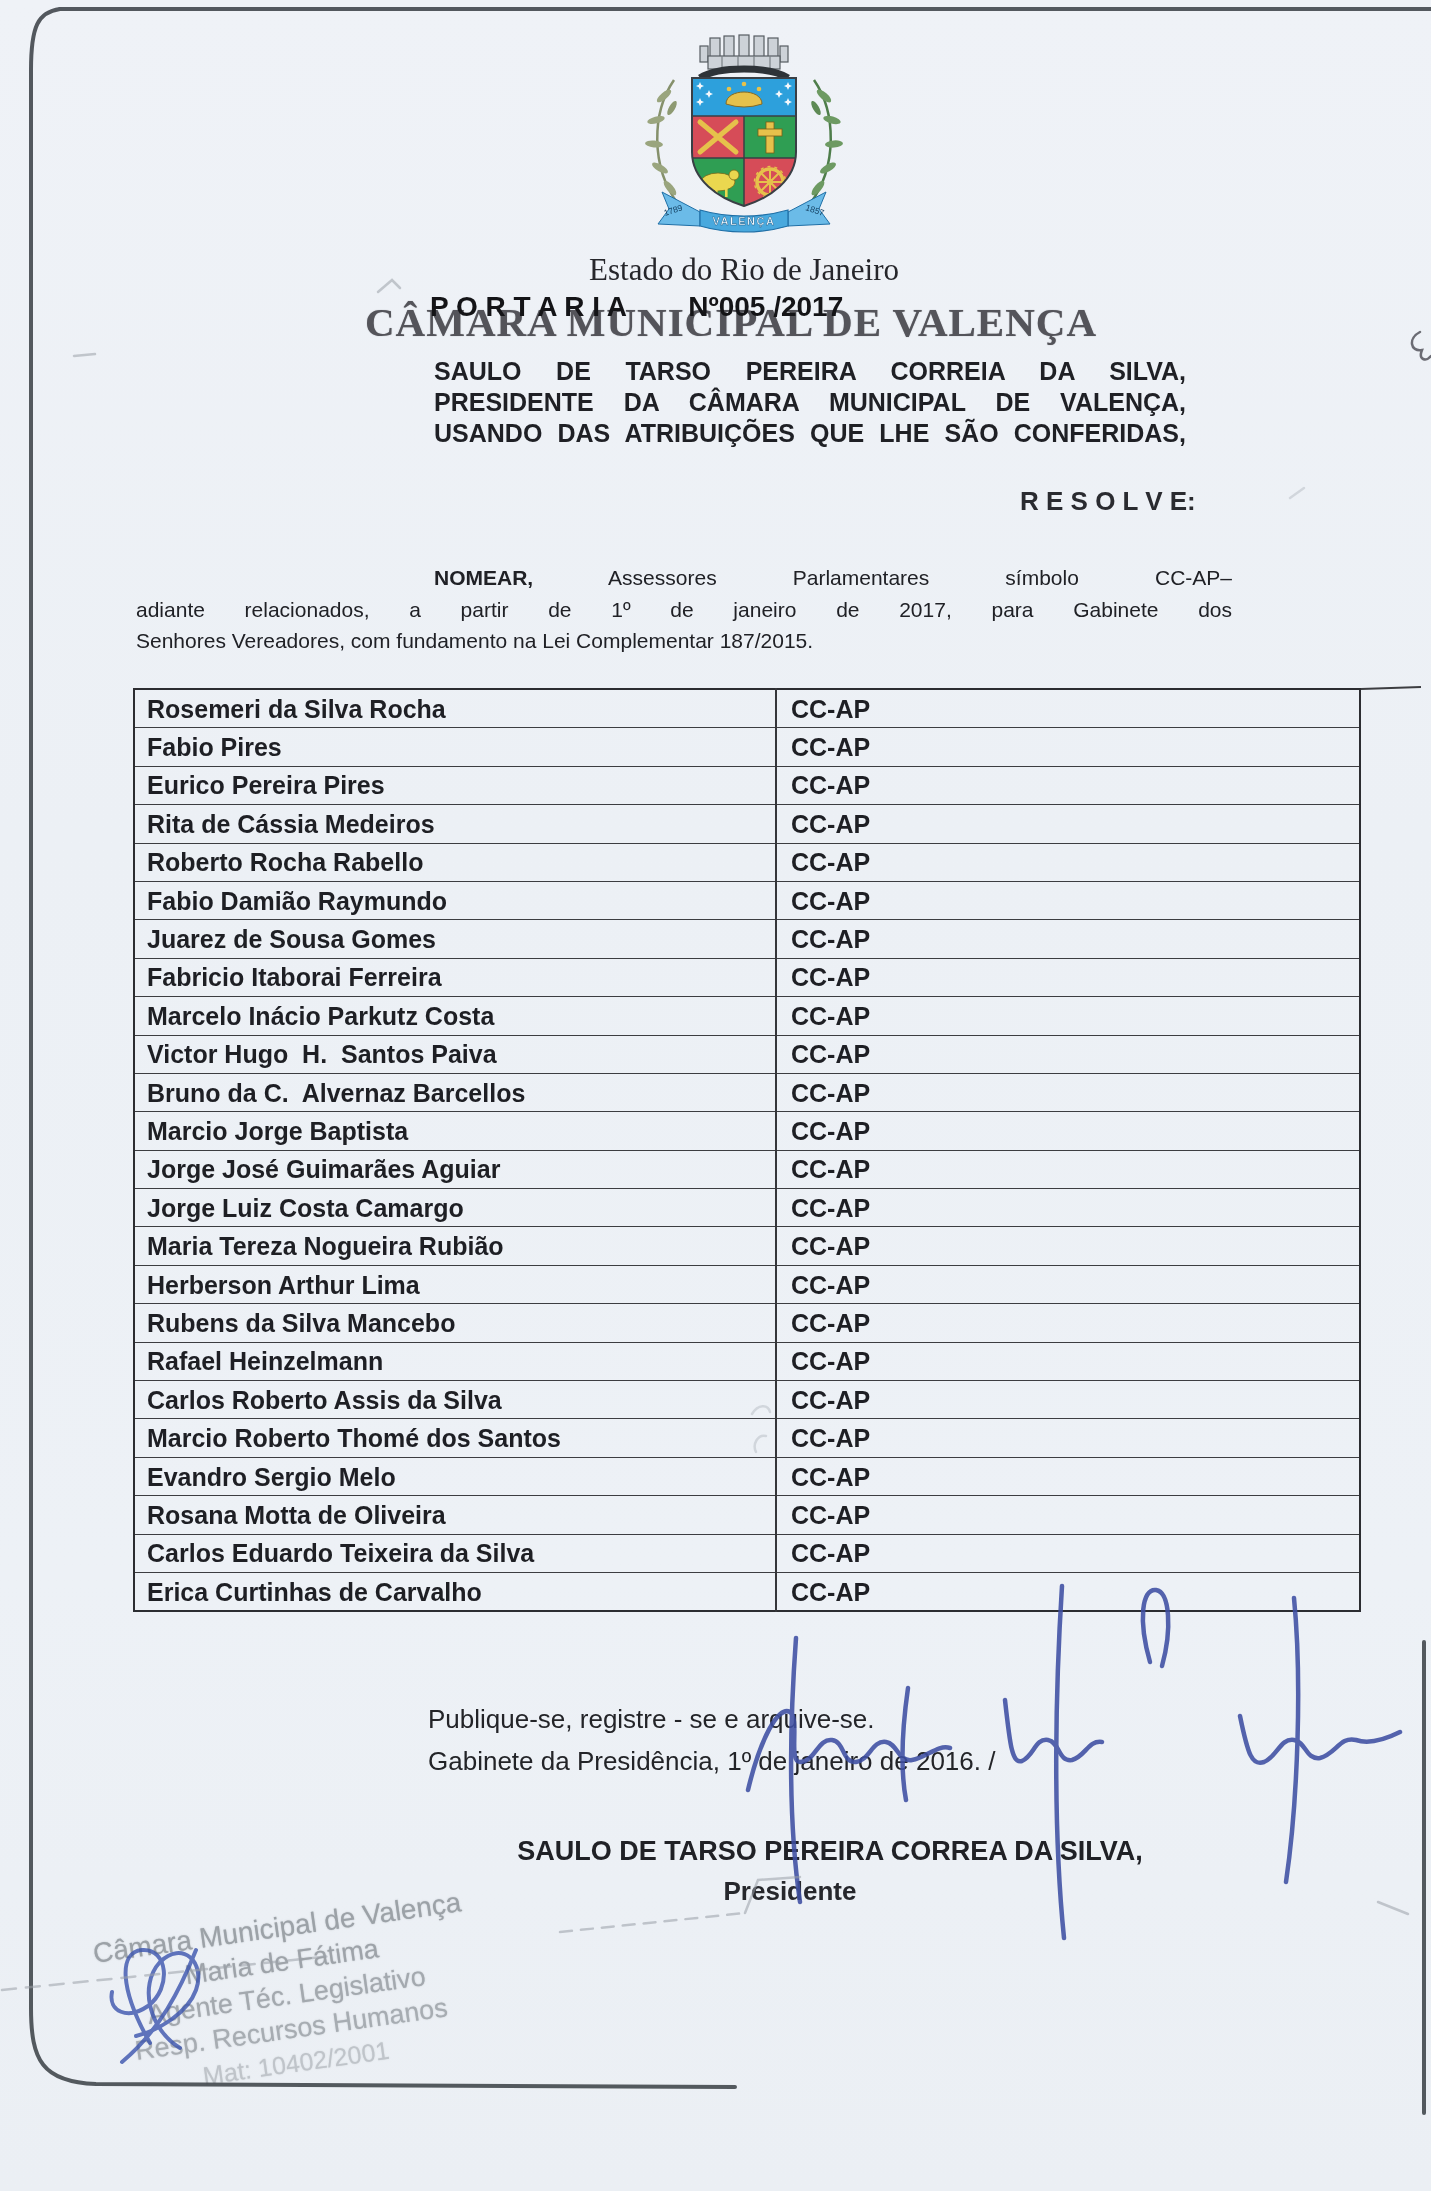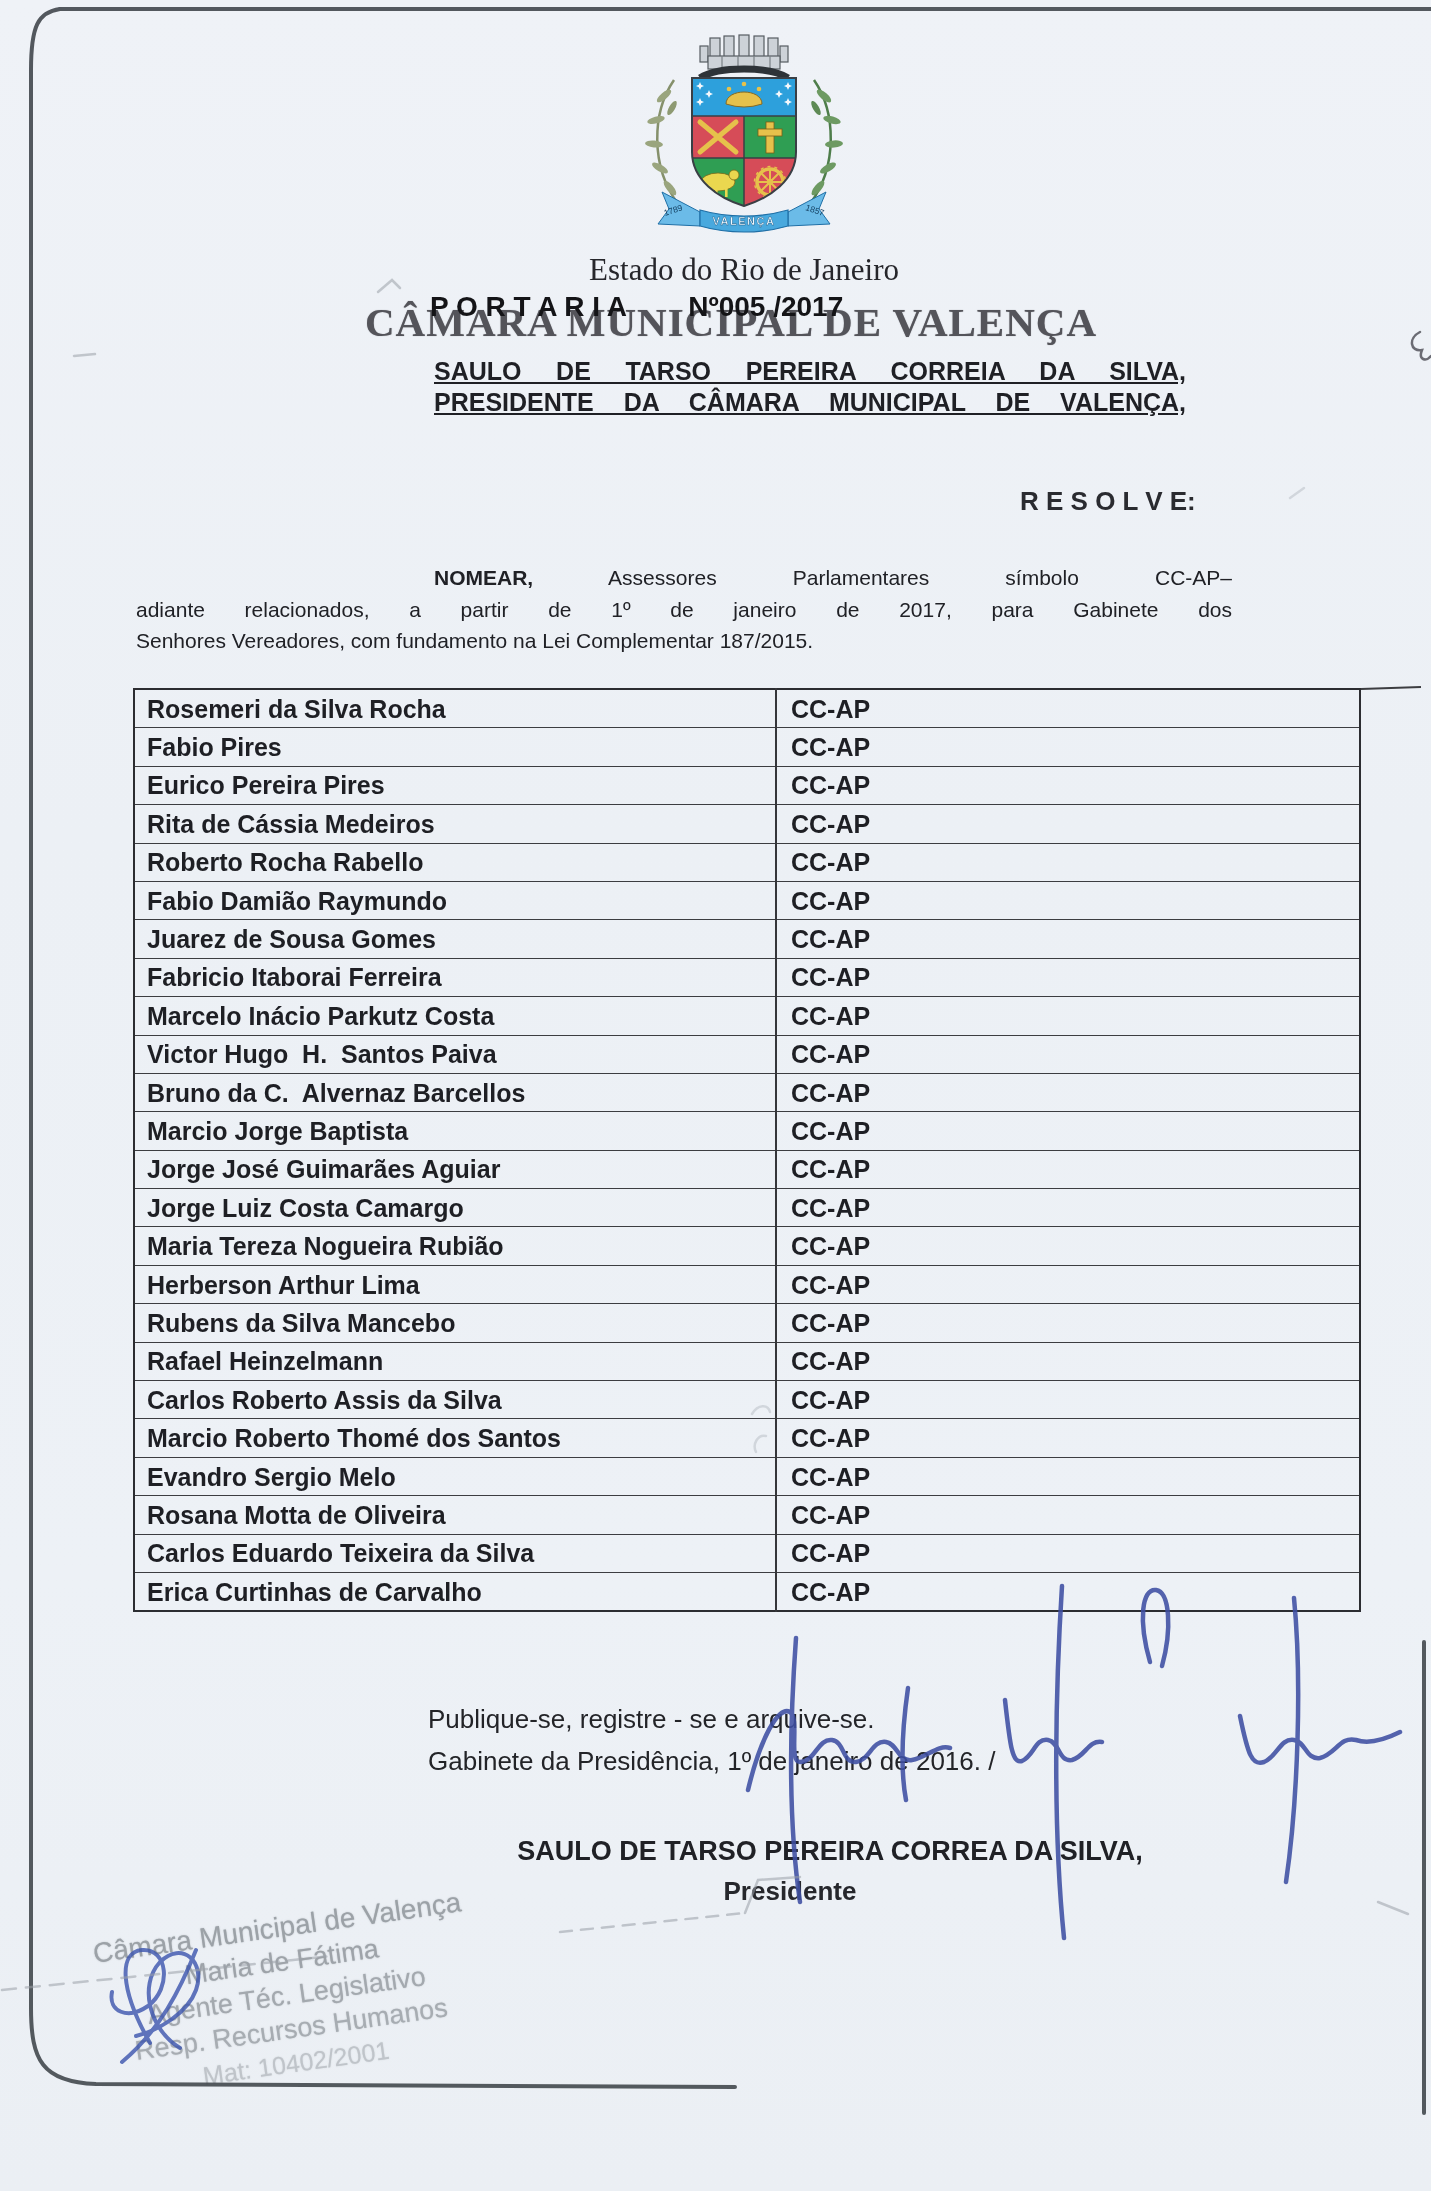--- a/index.html
+++ b/index.html
@@ -11,21 +11,21 @@
   .abs{position:absolute;}
   
   .state-line{left:444px;top:252px;width:600px;text-align:center;
     font-family:"Liberation Serif",serif;font-weight:400;font-size:31px;color:#26262b;}
   .org-title{left:350px;top:298px;width:762px;text-align:center;
     font-family:"Liberation Serif",serif;font-weight:700;font-size:41px;color:#54545a;
     letter-spacing:1px;text-shadow:0 0 1px rgba(84,84,90,.55);}
   .portaria-line{left:430px;top:291px;font-weight:700;font-size:28px;color:#141417;
     white-space:pre;z-index:3;}
   
-  .preamble{left:434px;top:356px;width:752px;font-size:25px;line-height:31px;font-weight:700;color:#1f2025;text-decoration:underline;}
+  .preamble{left:434px;top:356px;width:752px;font-size:25px;line-height:31px;font-weight:700;color:#1f2025;}
   .jline{text-align:justify;text-align-last:justify;}
   .resolve-line{left:1020px;top:486px;font-size:26px;font-weight:700;color:#2a2b30;white-space:pre;}
   
   .order{left:136px;top:562px;width:1096px;font-size:21px;line-height:31.5px;color:#202126;}
   .order .l1{padding-left:298px;box-sizing:border-box;text-align:justify;text-align-last:justify;}
   .order .l2{text-align:justify;text-align-last:justify;}
   .order .lead{font-weight:700;}
   
   .roster-wrap{left:133px;top:688px;width:1228px;}
   table.roster{width:100%;border-collapse:collapse;table-layout:fixed;
@@ -144,20 +144,21 @@
     </g>
   </svg>
 
   <div class="abs state-line">Estado do Rio de Janeiro</div>
   <div class="abs org-title">CÂMARA MUNICIPAL DE VALENÇA</div>
   <div class="abs portaria-line">P O R T A R I A        Nº005 /2017</div>
 
   <div class="abs preamble">
     <div class="jline">SAULO DE TARSO PEREIRA CORREIA DA SILVA,</div>
     <div class="jline">PRESIDENTE DA CÂMARA MUNICIPAL DE VALENÇA,</div>
+    <div class="jline">USANDO DAS ATRIBUIÇÕES QUE LHE SÃO CONFERIDAS,</div>
   </div>
 
   <div class="abs resolve-line">R E S O L V E:</div>
 
   <div class="abs order">
     <div class="l1"><span class="lead">NOMEAR,</span><span> Assessores Parlamentares símbolo CC-AP–</span></div>
     <div class="l2">adiante relacionados, a partir de 1º de janeiro de 2017, para Gabinete dos</div>
     <div class="l3">Senhores Vereadores, com fundamento na Lei Complementar 187/2015.</div>
   </div>
 

